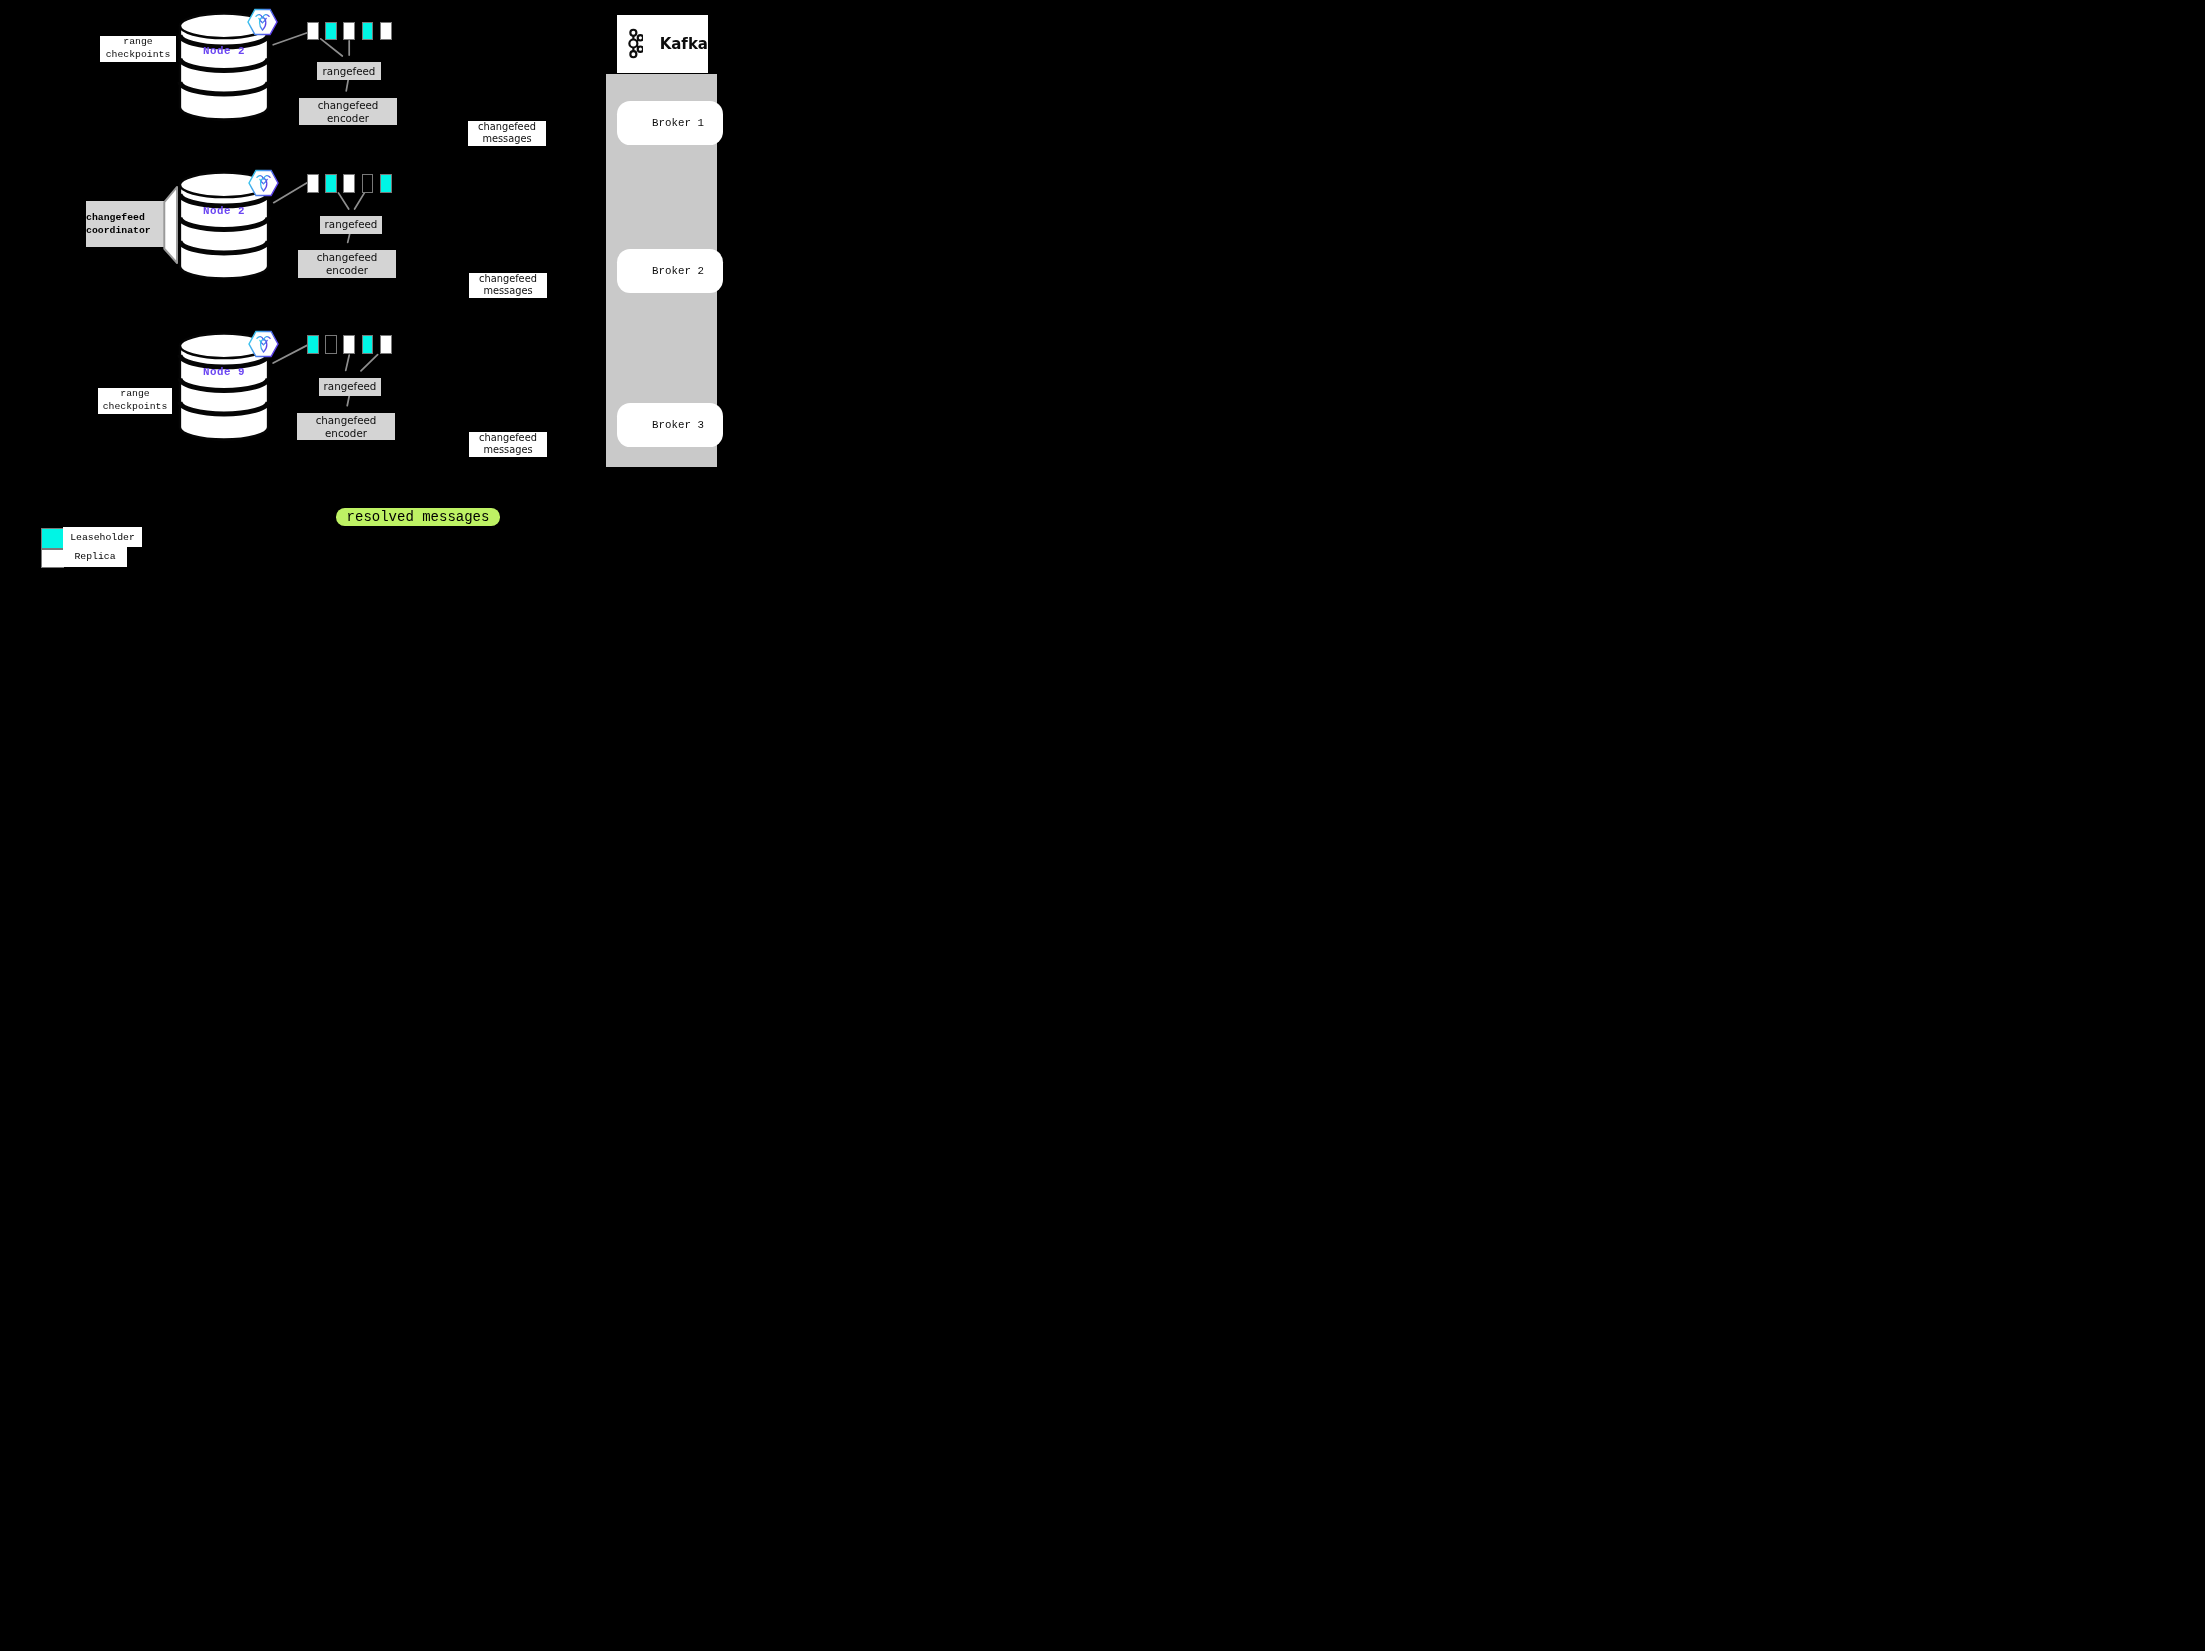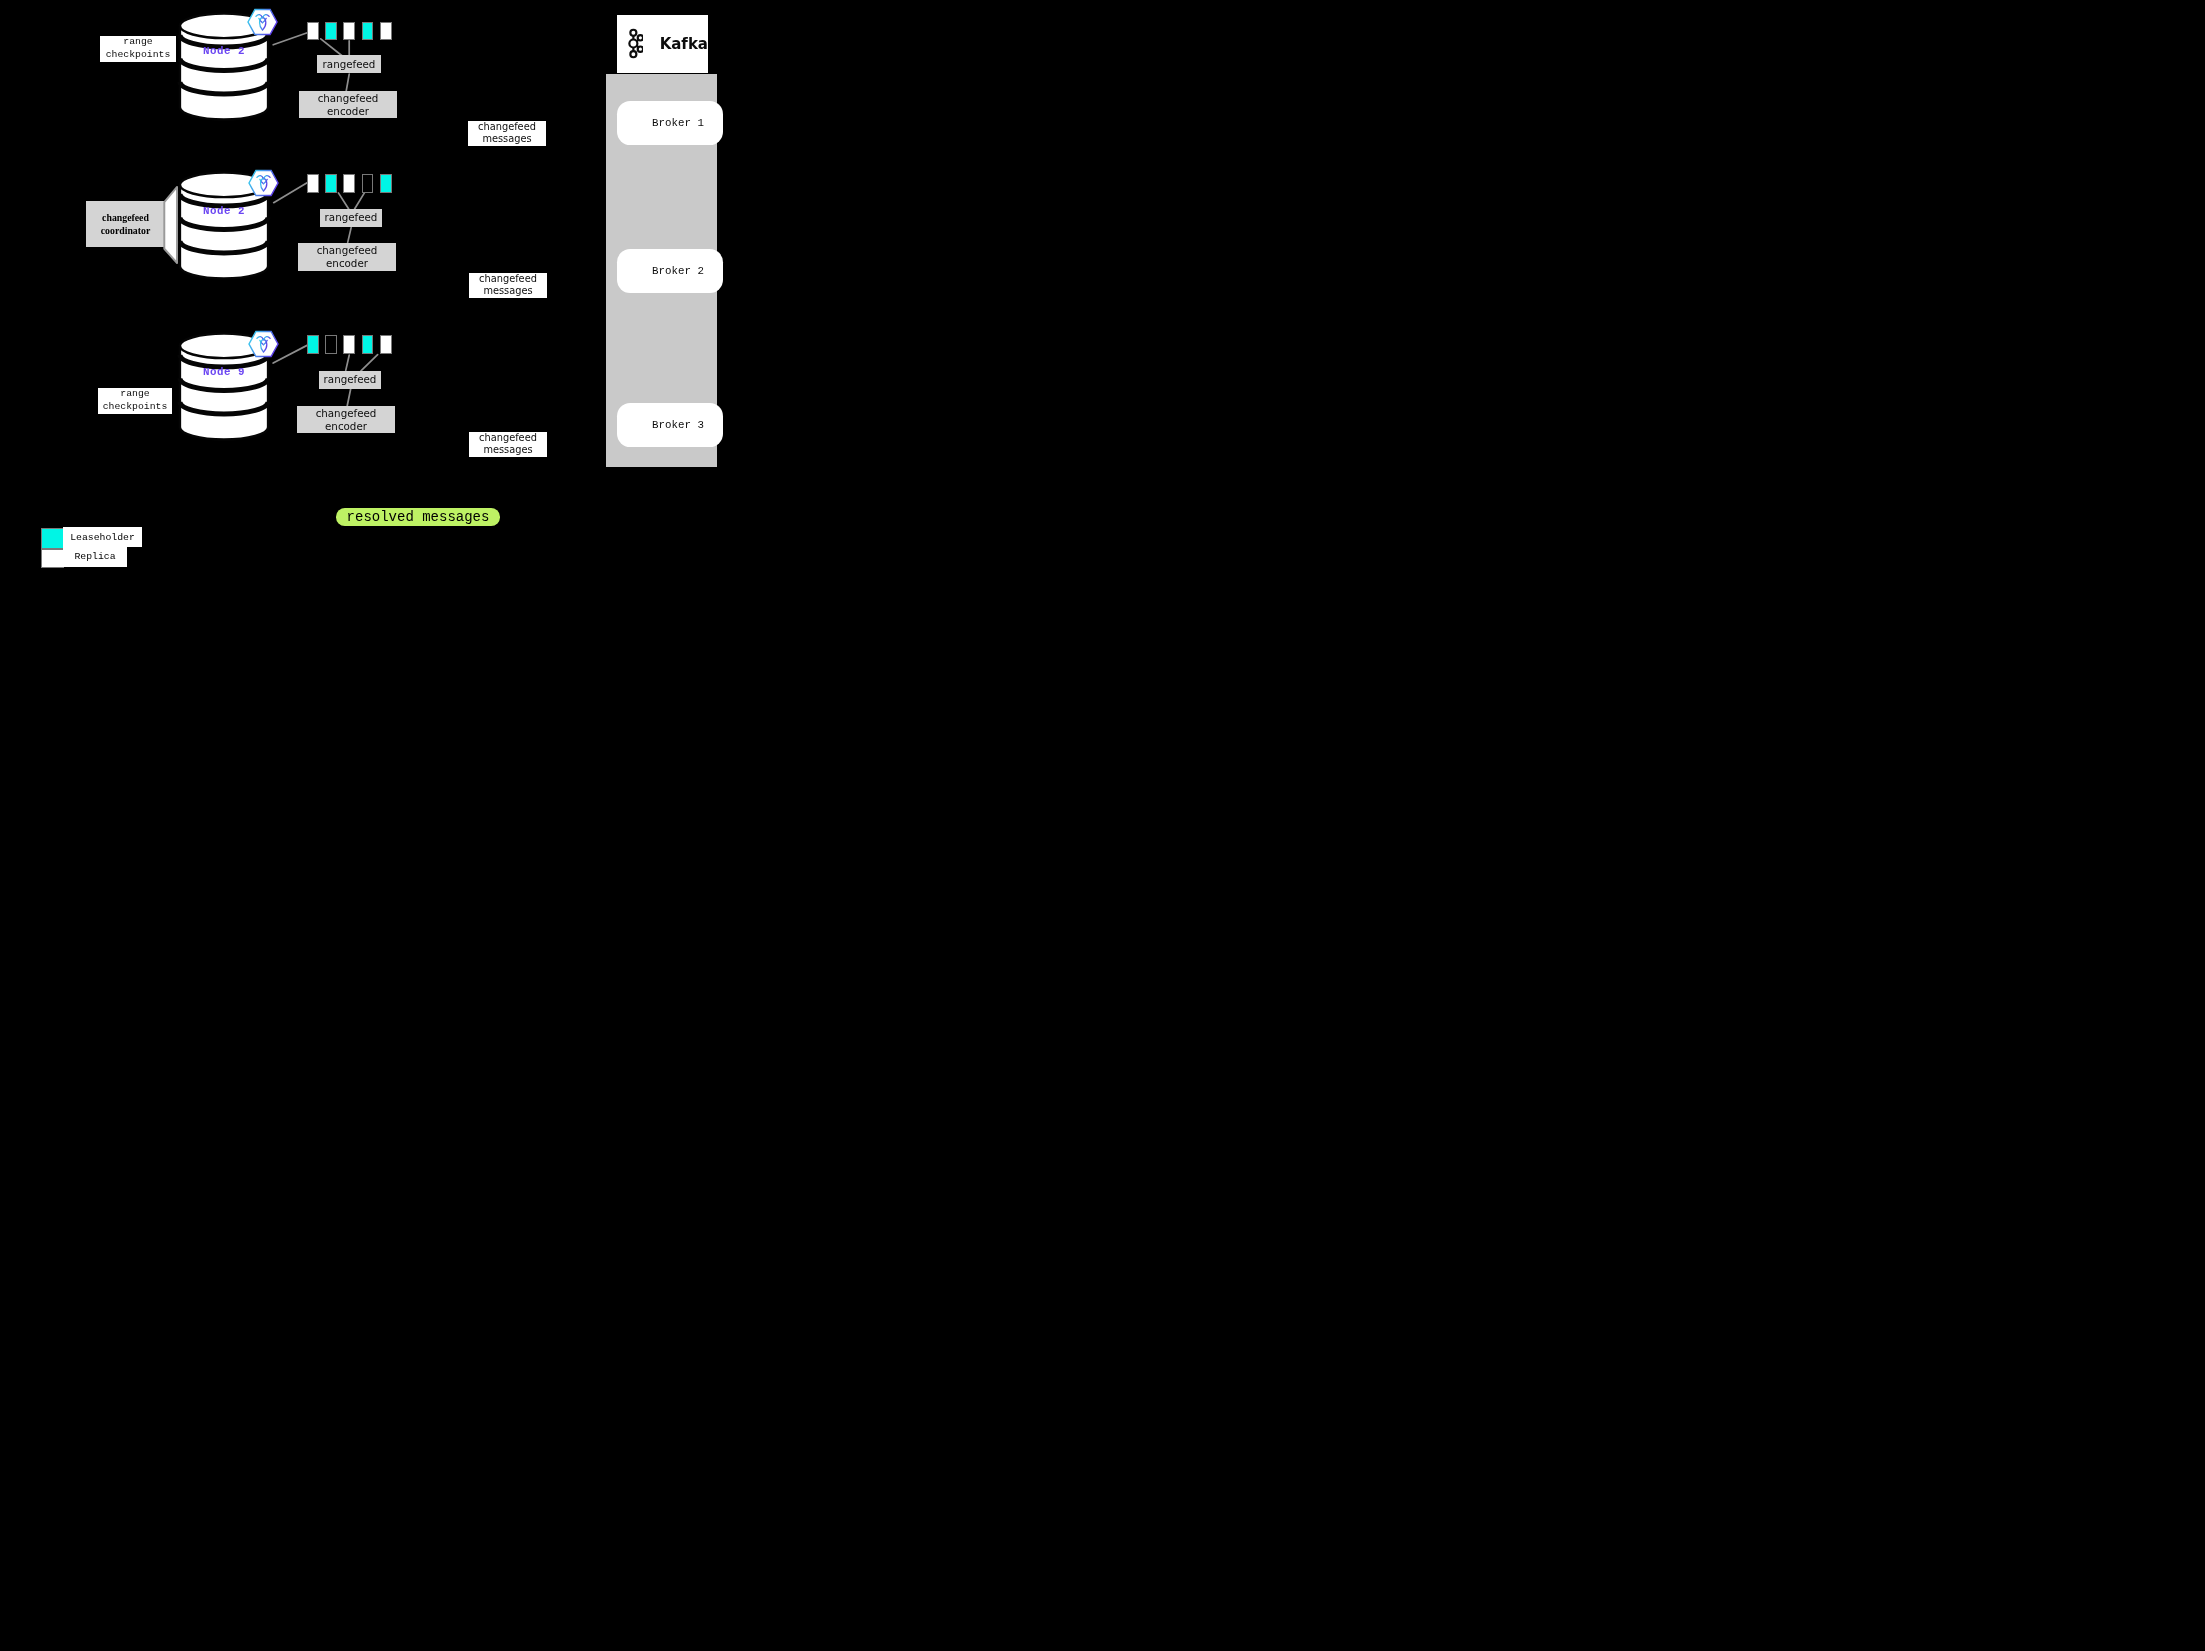--- a/index.html
+++ b/index.html
@@ -12,25 +12,25 @@
   
   .labelbox{
     background:#ffffff;color:#0d0d0d;display:flex;flex-direction:column;
     align-items:center;justify-content:center;text-align:center;
     font-size:9.8px;line-height:12.3px;z-index:4;
   }
   .graybox{
     background:#d4d4d4;color:#0d0d0d;display:flex;flex-direction:column;
     align-items:center;justify-content:center;text-align:center;z-index:4;
     font-family:"DejaVu Sans","Liberation Sans",sans-serif;
-    font-size:10.3px;line-height:12.7px;
+    font-size:10.3px;line-height:12.7px;margin-top:7px;
   }
   .coordbox{
     background:#d4d4d4;color:#000;display:flex;align-items:center;justify-content:center;
-    text-align:center;font-weight:bold;font-size:9.8px;line-height:13.2px;z-index:2;font-family:Liberation Serif, serif;
+    text-align:left;font-weight:bold;font-size:9.8px;line-height:13.2px;z-index:2;
   }
   .nodelabel{
     position:absolute;width:96px;text-align:center;font-weight:bold;
     font-size:10.8px;letter-spacing:0.5px;color:var(--purple);z-index:3;
   }
   
   .reprow{position:absolute;display:flex;gap:6.4px;z-index:3;}
   .cell{width:11.8px;height:18.6px;border:1.5px solid #787878;box-sizing:border-box;}
   .cell.leaseholder{background:var(--cyan);}
   .cell.replica{background:#ffffff;}

